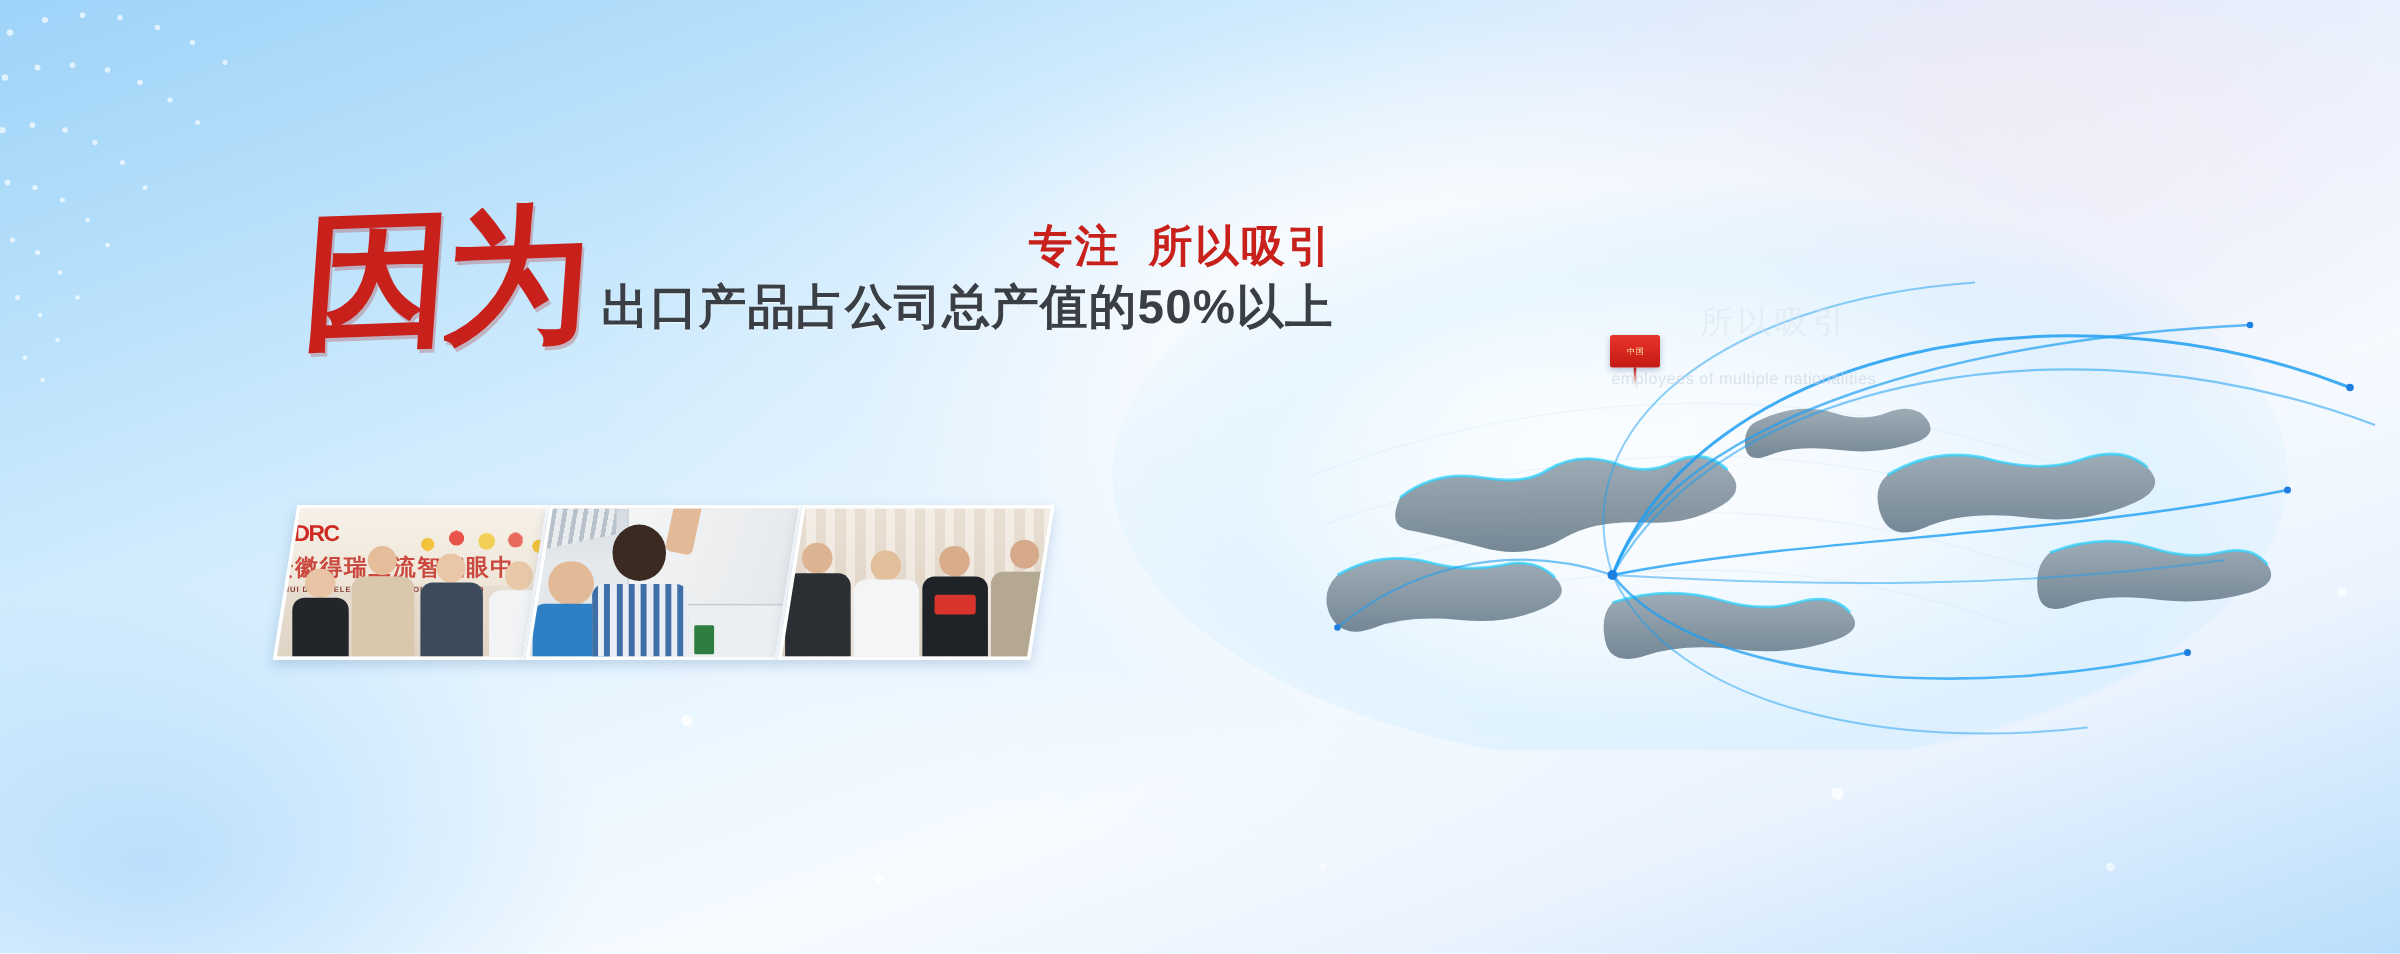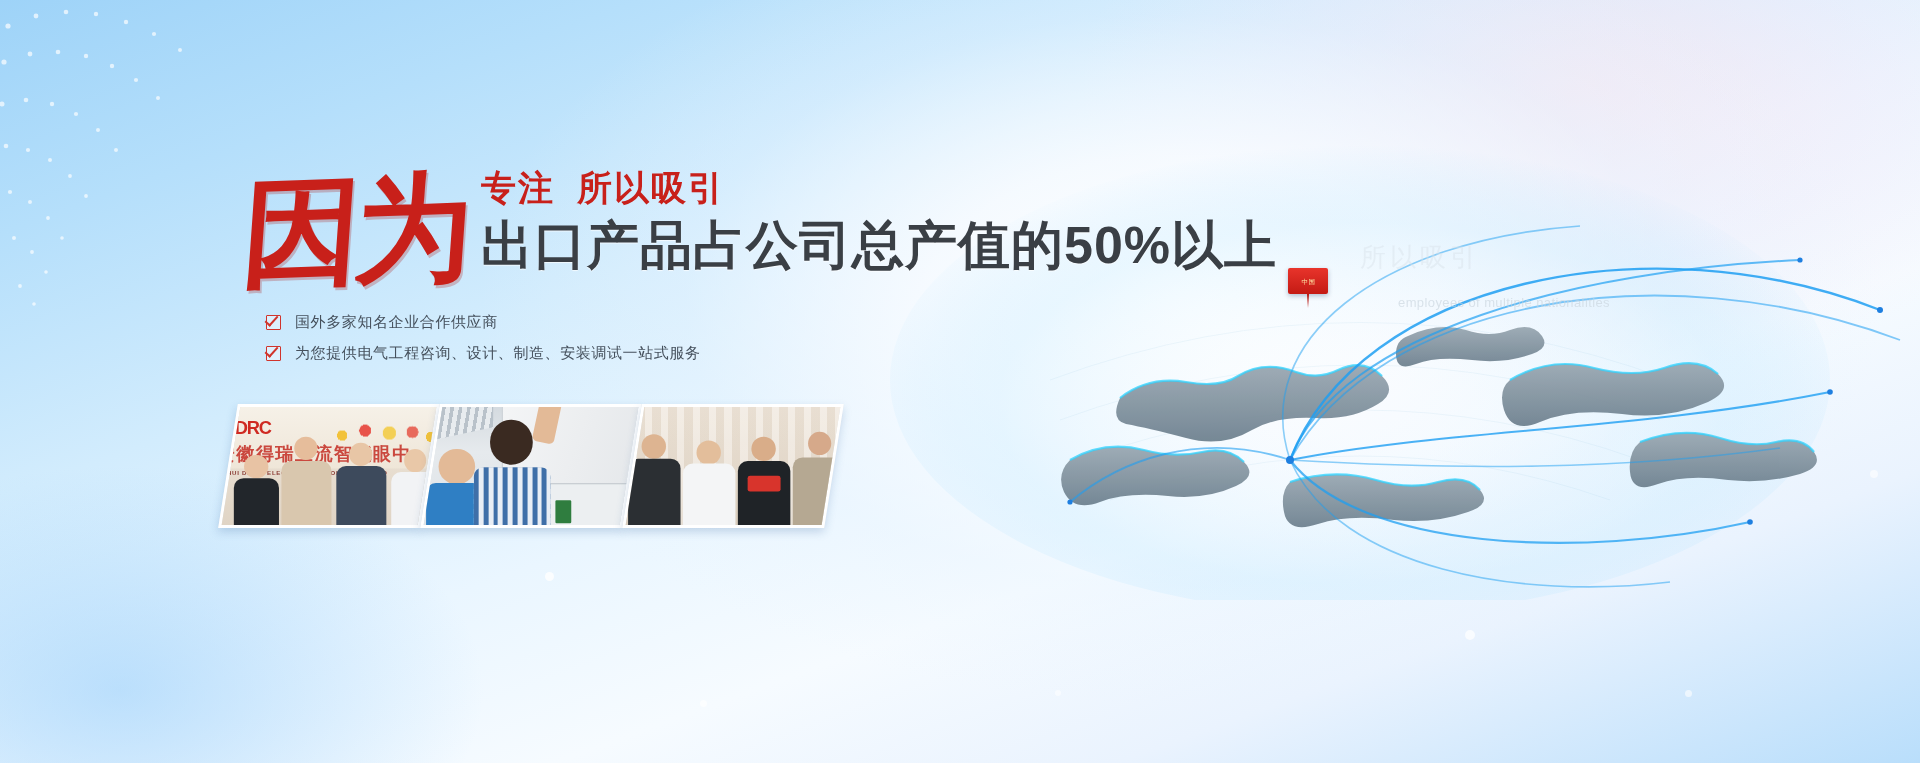--- a/index.html
+++ b/index.html
@@ -22,21 +22,21 @@
 
   
   .sparkle{position:absolute;border-radius:50%;background:#ffffff;opacity:.75;pointer-events:none;}
 
   
   .globe-wrap{position:absolute;left:820px;top:130px;width:1100px;height:470px;pointer-events:none;}
   .globe-wrap svg{display:block;}
   .globe-en{
     position:absolute;left:1180px;top:295px;width:430px;
     font-size:13px;letter-spacing:.4px;color:#c9d4dd;opacity:.62;
-    text-align:right;font-family:"Liberation Sans",sans-serif;
+    text-align:center;font-family:"Liberation Sans",sans-serif;
   }
   .globe-cn-ghost{
     position:absolute;left:1270px;top:240px;width:300px;
     font-size:26px;color:#d9e2ea;opacity:.45;text-align:center;letter-spacing:4px;
   }
   .flag-pin{
     position:absolute;left:1288px;top:268px;width:40px;height:26px;
     background:linear-gradient(180deg,#e8342b 0%,#c41a14 100%);
     border-radius:2px;box-shadow:0 2px 5px rgba(0,40,90,.28);
     display:flex;align-items:center;justify-content:center;
@@ -57,24 +57,25 @@
     letter-spacing:-6px;
     transform:skewX(-6deg) rotate(-2deg);
     text-shadow:2px 3px 0 rgba(170,20,14,.25);
     white-space:nowrap;
   }
   .headline-right{margin-left:14px;padding-bottom:6px;}
   .line1{
     font-size:35px;font-weight:700;color:#c8201a;letter-spacing:2px;
     line-height:1.12;white-space:nowrap;
     font-family:"Liberation Sans","DejaVu Sans",sans-serif;
+    text-align:right;
   }
   .line1 .gap{display:inline-block;width:22px;}
   .line2{
-    font-size:52px;font-weight:700;color:#3a3f45;letter-spacing:1px;
+    font-size:38px;font-weight:700;color:#3a3f45;letter-spacing:1px;
     line-height:1.25;margin-top:6px;white-space:nowrap;
     text-shadow:0 1px 1px rgba(255,255,255,.7);
     font-family:"Liberation Sans","DejaVu Sans",sans-serif;
   }
 
   .bullets{position:absolute;left:266px;top:313px;}
   .bullet{display:flex;align-items:center;margin-bottom:12px;}
   .chk{
     width:13px;height:13px;border:1.6px solid #d0342c;border-radius:1px;
     position:relative;flex:0 0 auto;background:rgba(255,255,255,.35);
@@ -317,30 +318,20 @@
     <div class="headline-row">
       <div class="calli">因为</div>
       <div class="headline-right">
         <div class="line1">
           <span>专注</span><span class="gap"></span><span>所以吸引</span>
         </div>
         <div class="line2">出口产品占公司总产值的50%以上</div>
       </div>
     </div>
 
-    <div class="bullets">
-      <div class="bullet">
-        <span class="chk"></span>
-        <span class="bullet-text">国外多家知名企业合作供应商</span>
-      </div>
-      <div class="bullet">
-        <span class="chk"></span>
-        <span class="bullet-text">为您提供电气工程咨询、设计、制造、安装调试一站式服务</span>
-      </div>
-    </div>
 
     <div class="photos">
 
       <div class="photo p1">
         <div class="inner">
           <div class="ph1-bg"></div>
           <div class="ph1-banner"></div>
           <div class="ph1-deco"></div>
           <div class="ph1-logo">IHDRC</div>
           <div class="ph1-cn">安徽得瑞三流智能眼中</div>

